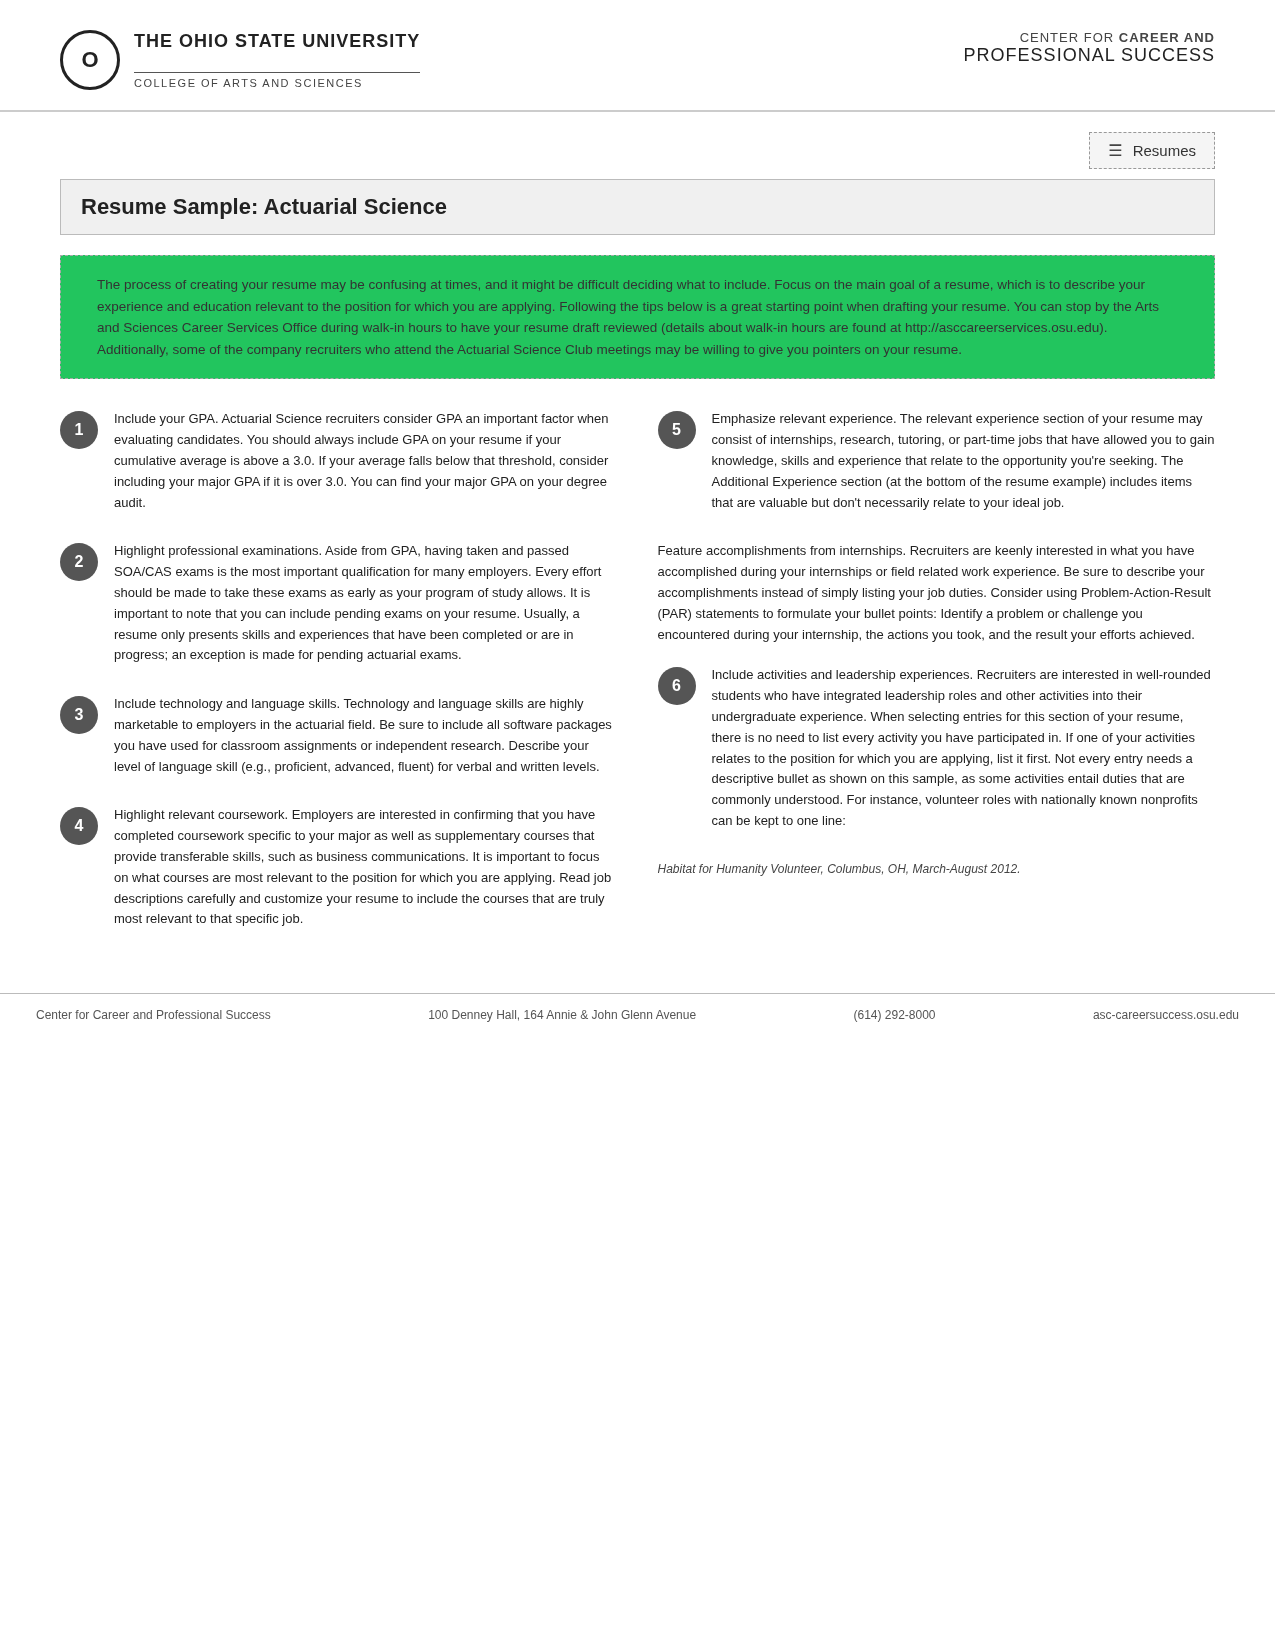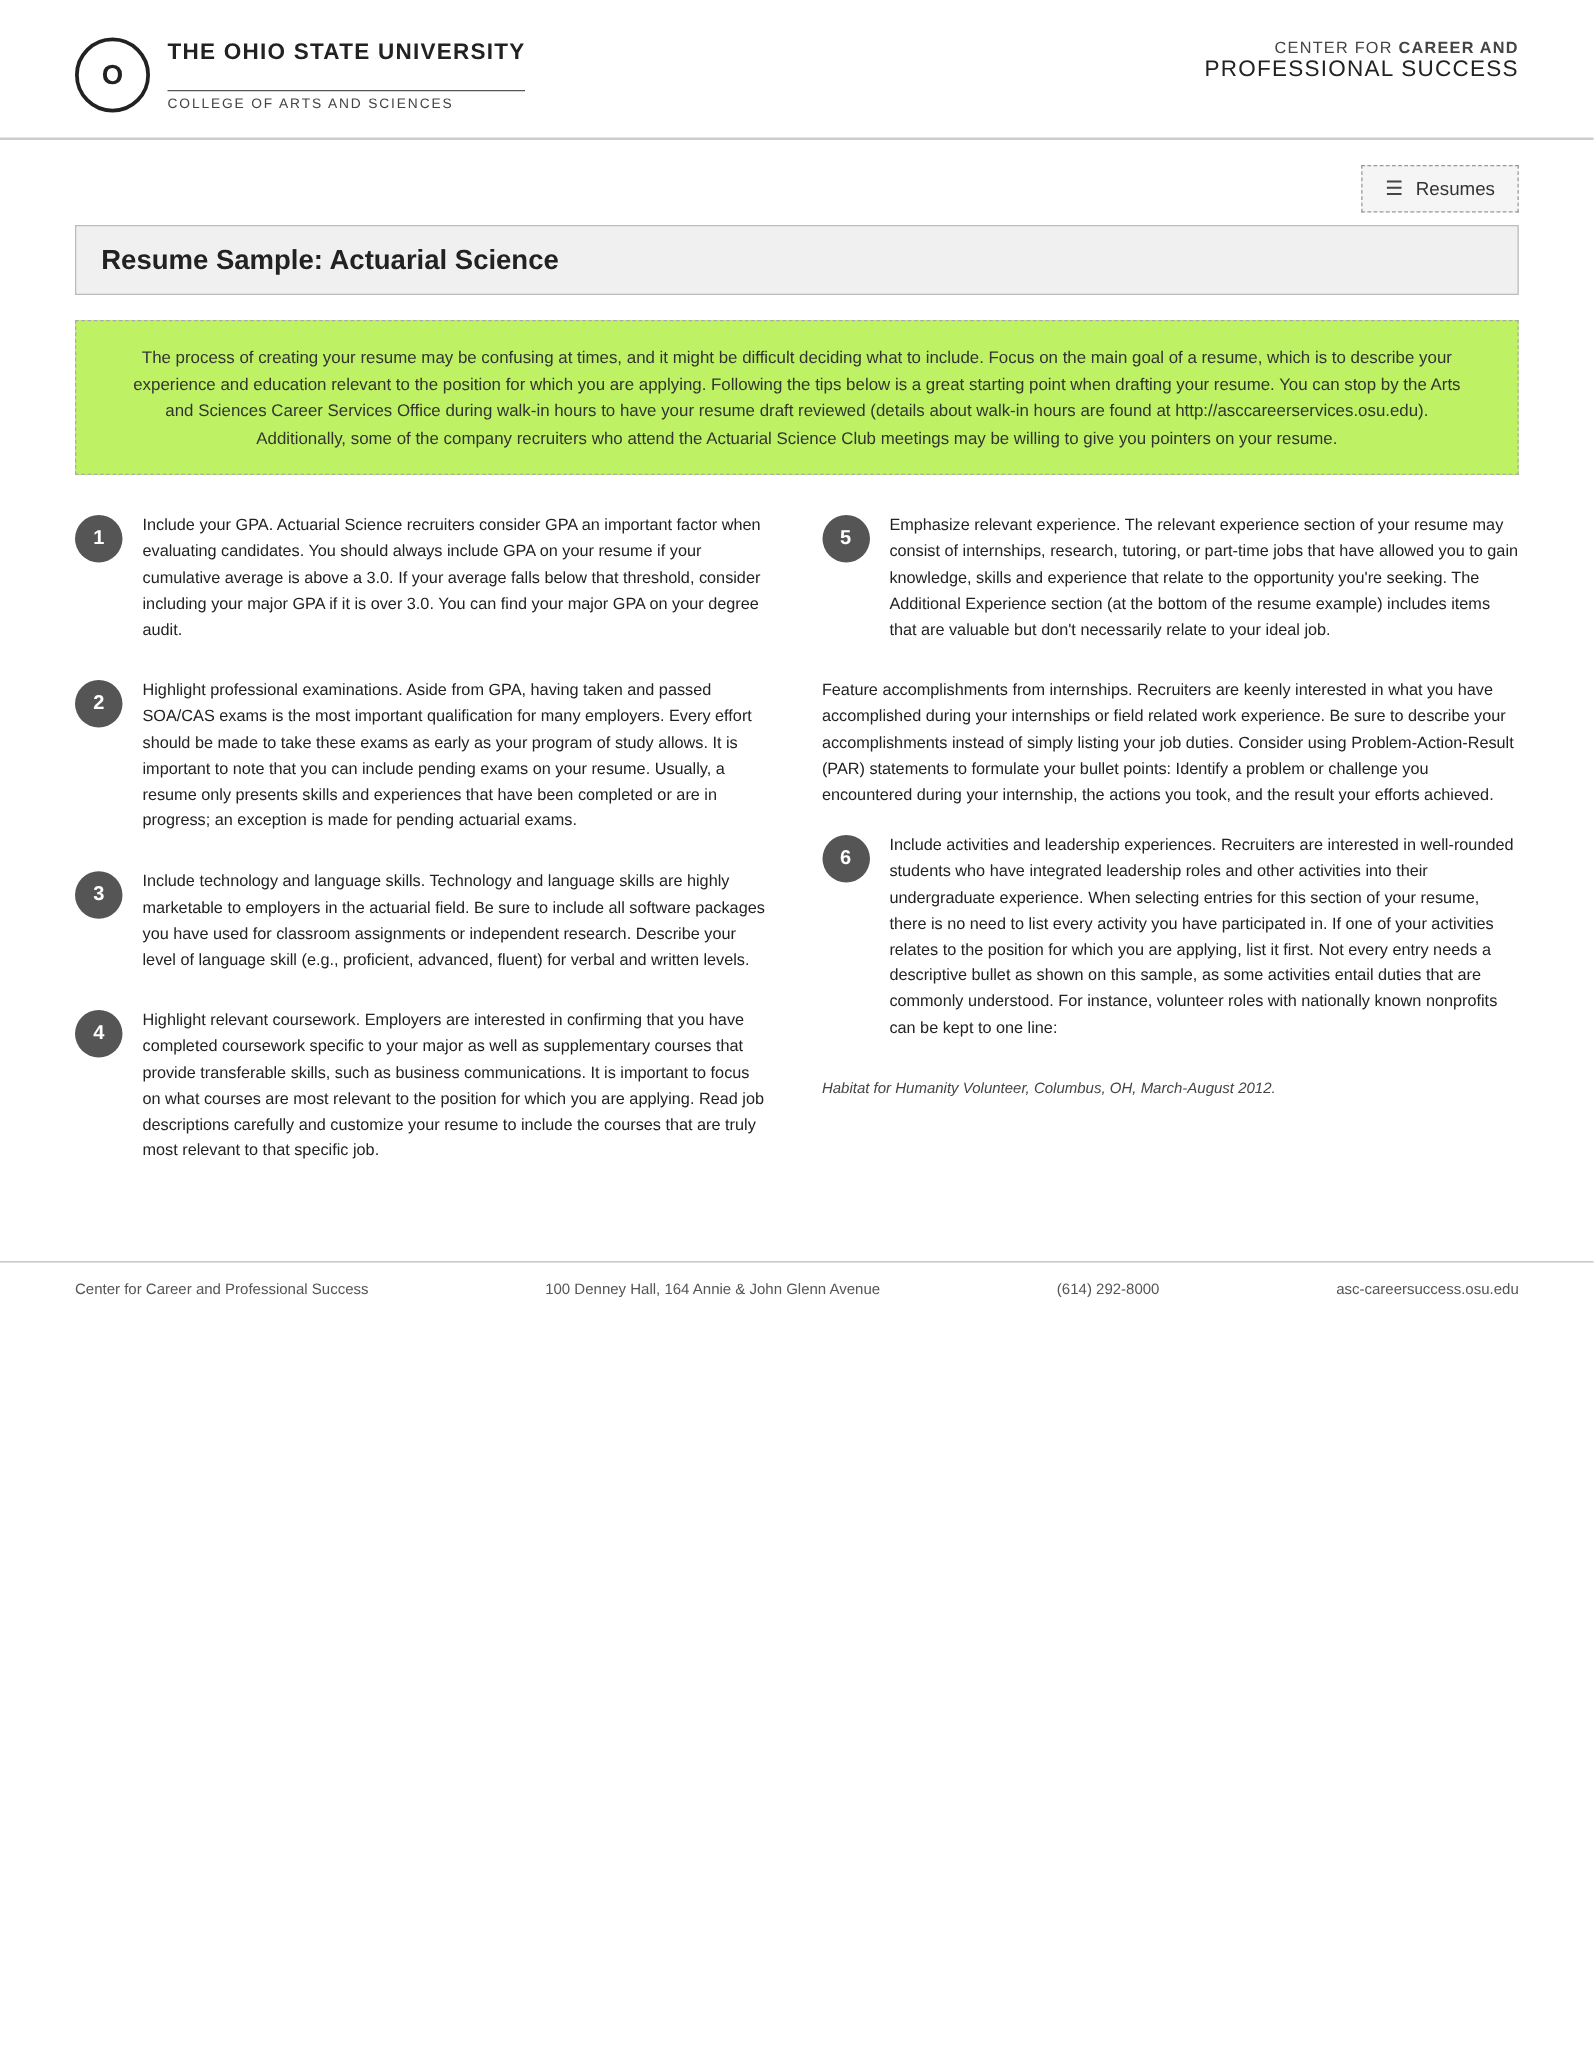--- a/index.html
+++ b/index.html
@@ -131,27 +131,26 @@
 
     .title-box h1 {
       font-size: 22px;
       font-weight: bold;
       color: #222;
     }
 
     
     .intro-box {
       border: 1.5px dashed #aaa;
-      background: #bef264;
+      background: #22c55e;
       padding: 18px 36px;
       margin-bottom: 30px;
       font-size: 13.5px;
       line-height: 1.6;
       color: #333;
-      text-align: center;
     }
 
     
     .tips-grid {
       display: grid;
       grid-template-columns: 1fr 1fr;
       gap: 0 40px;
     }
 
     .tip-item {
@@ -191,27 +190,27 @@
       color: #222;
     }
 
     .tip-no-number p {
       margin-bottom: 14px;
     }
 
     
     .footer {
       border-top: 1.5px solid #bbb;
-      padding: 14px 60px;
+      padding: 14px 36px;
       display: flex;
       justify-content: space-between;
       align-items: center;
       font-size: 12px;
       color: #555;
-      margin-top: 30px;
+      margin-top: 15px;
     }
 
     .footer-item {
       color: #555;
     }
   </style>
 </head>
 <body>
 
 <div class="page">

